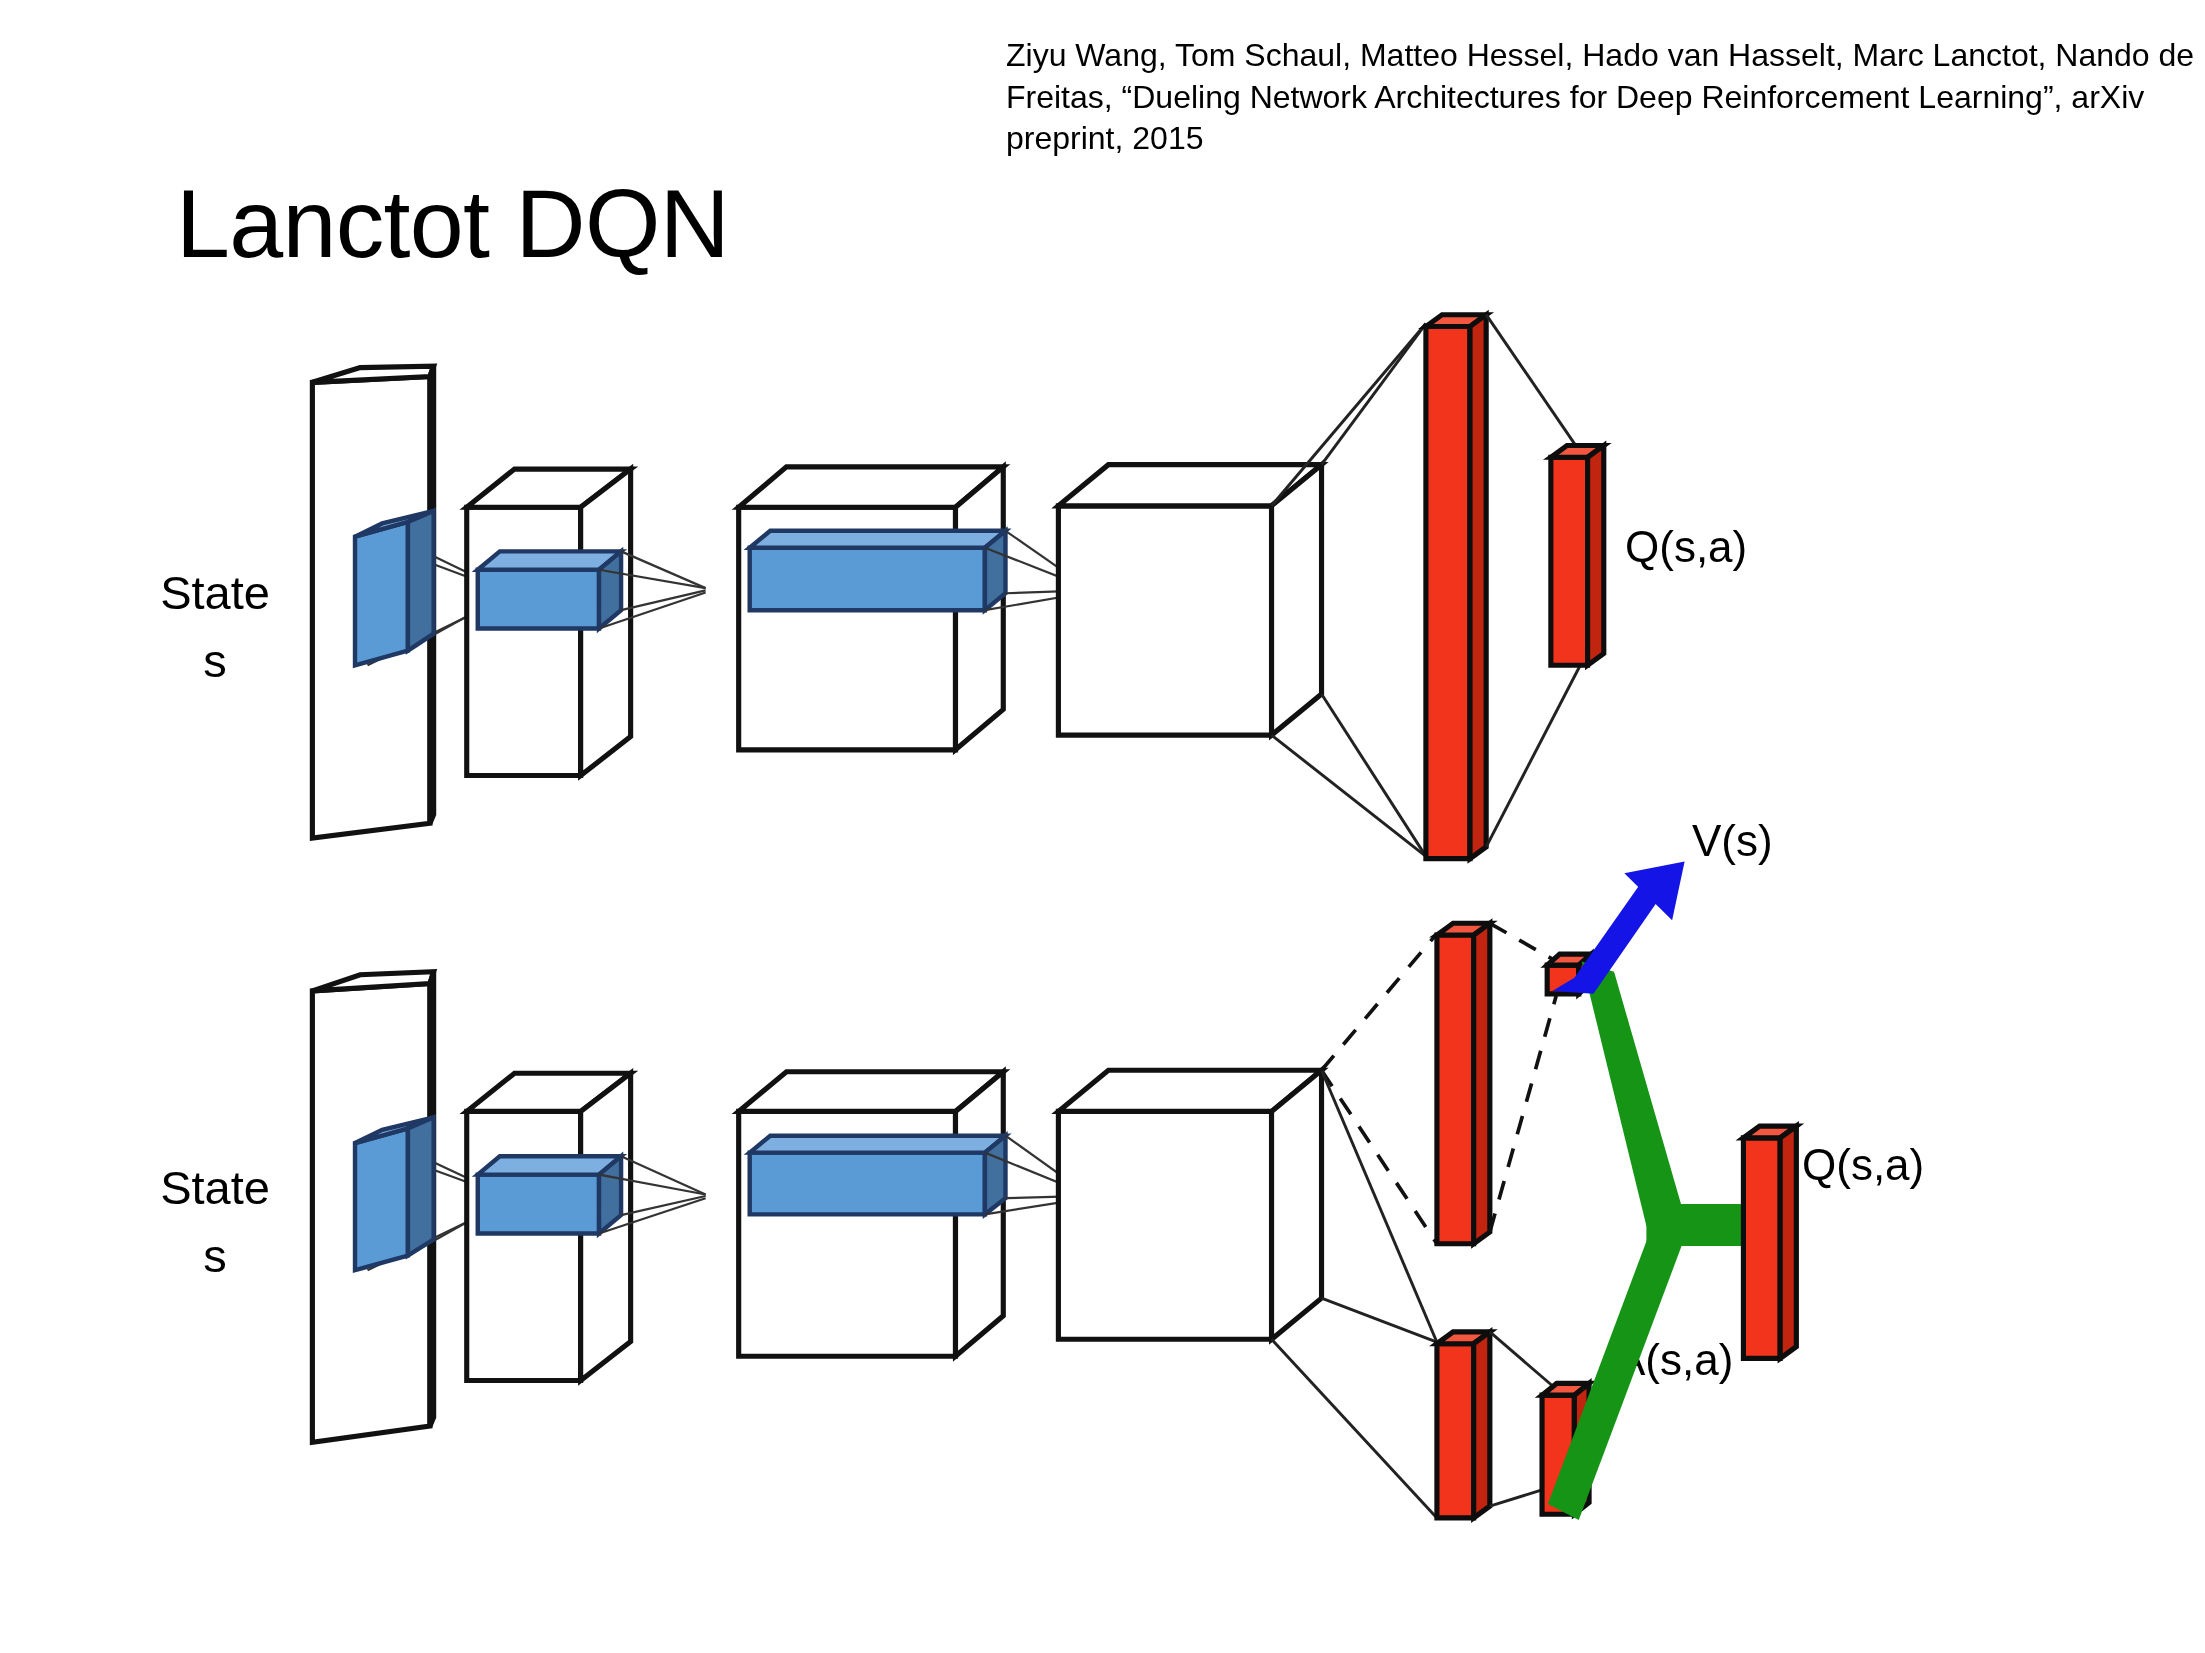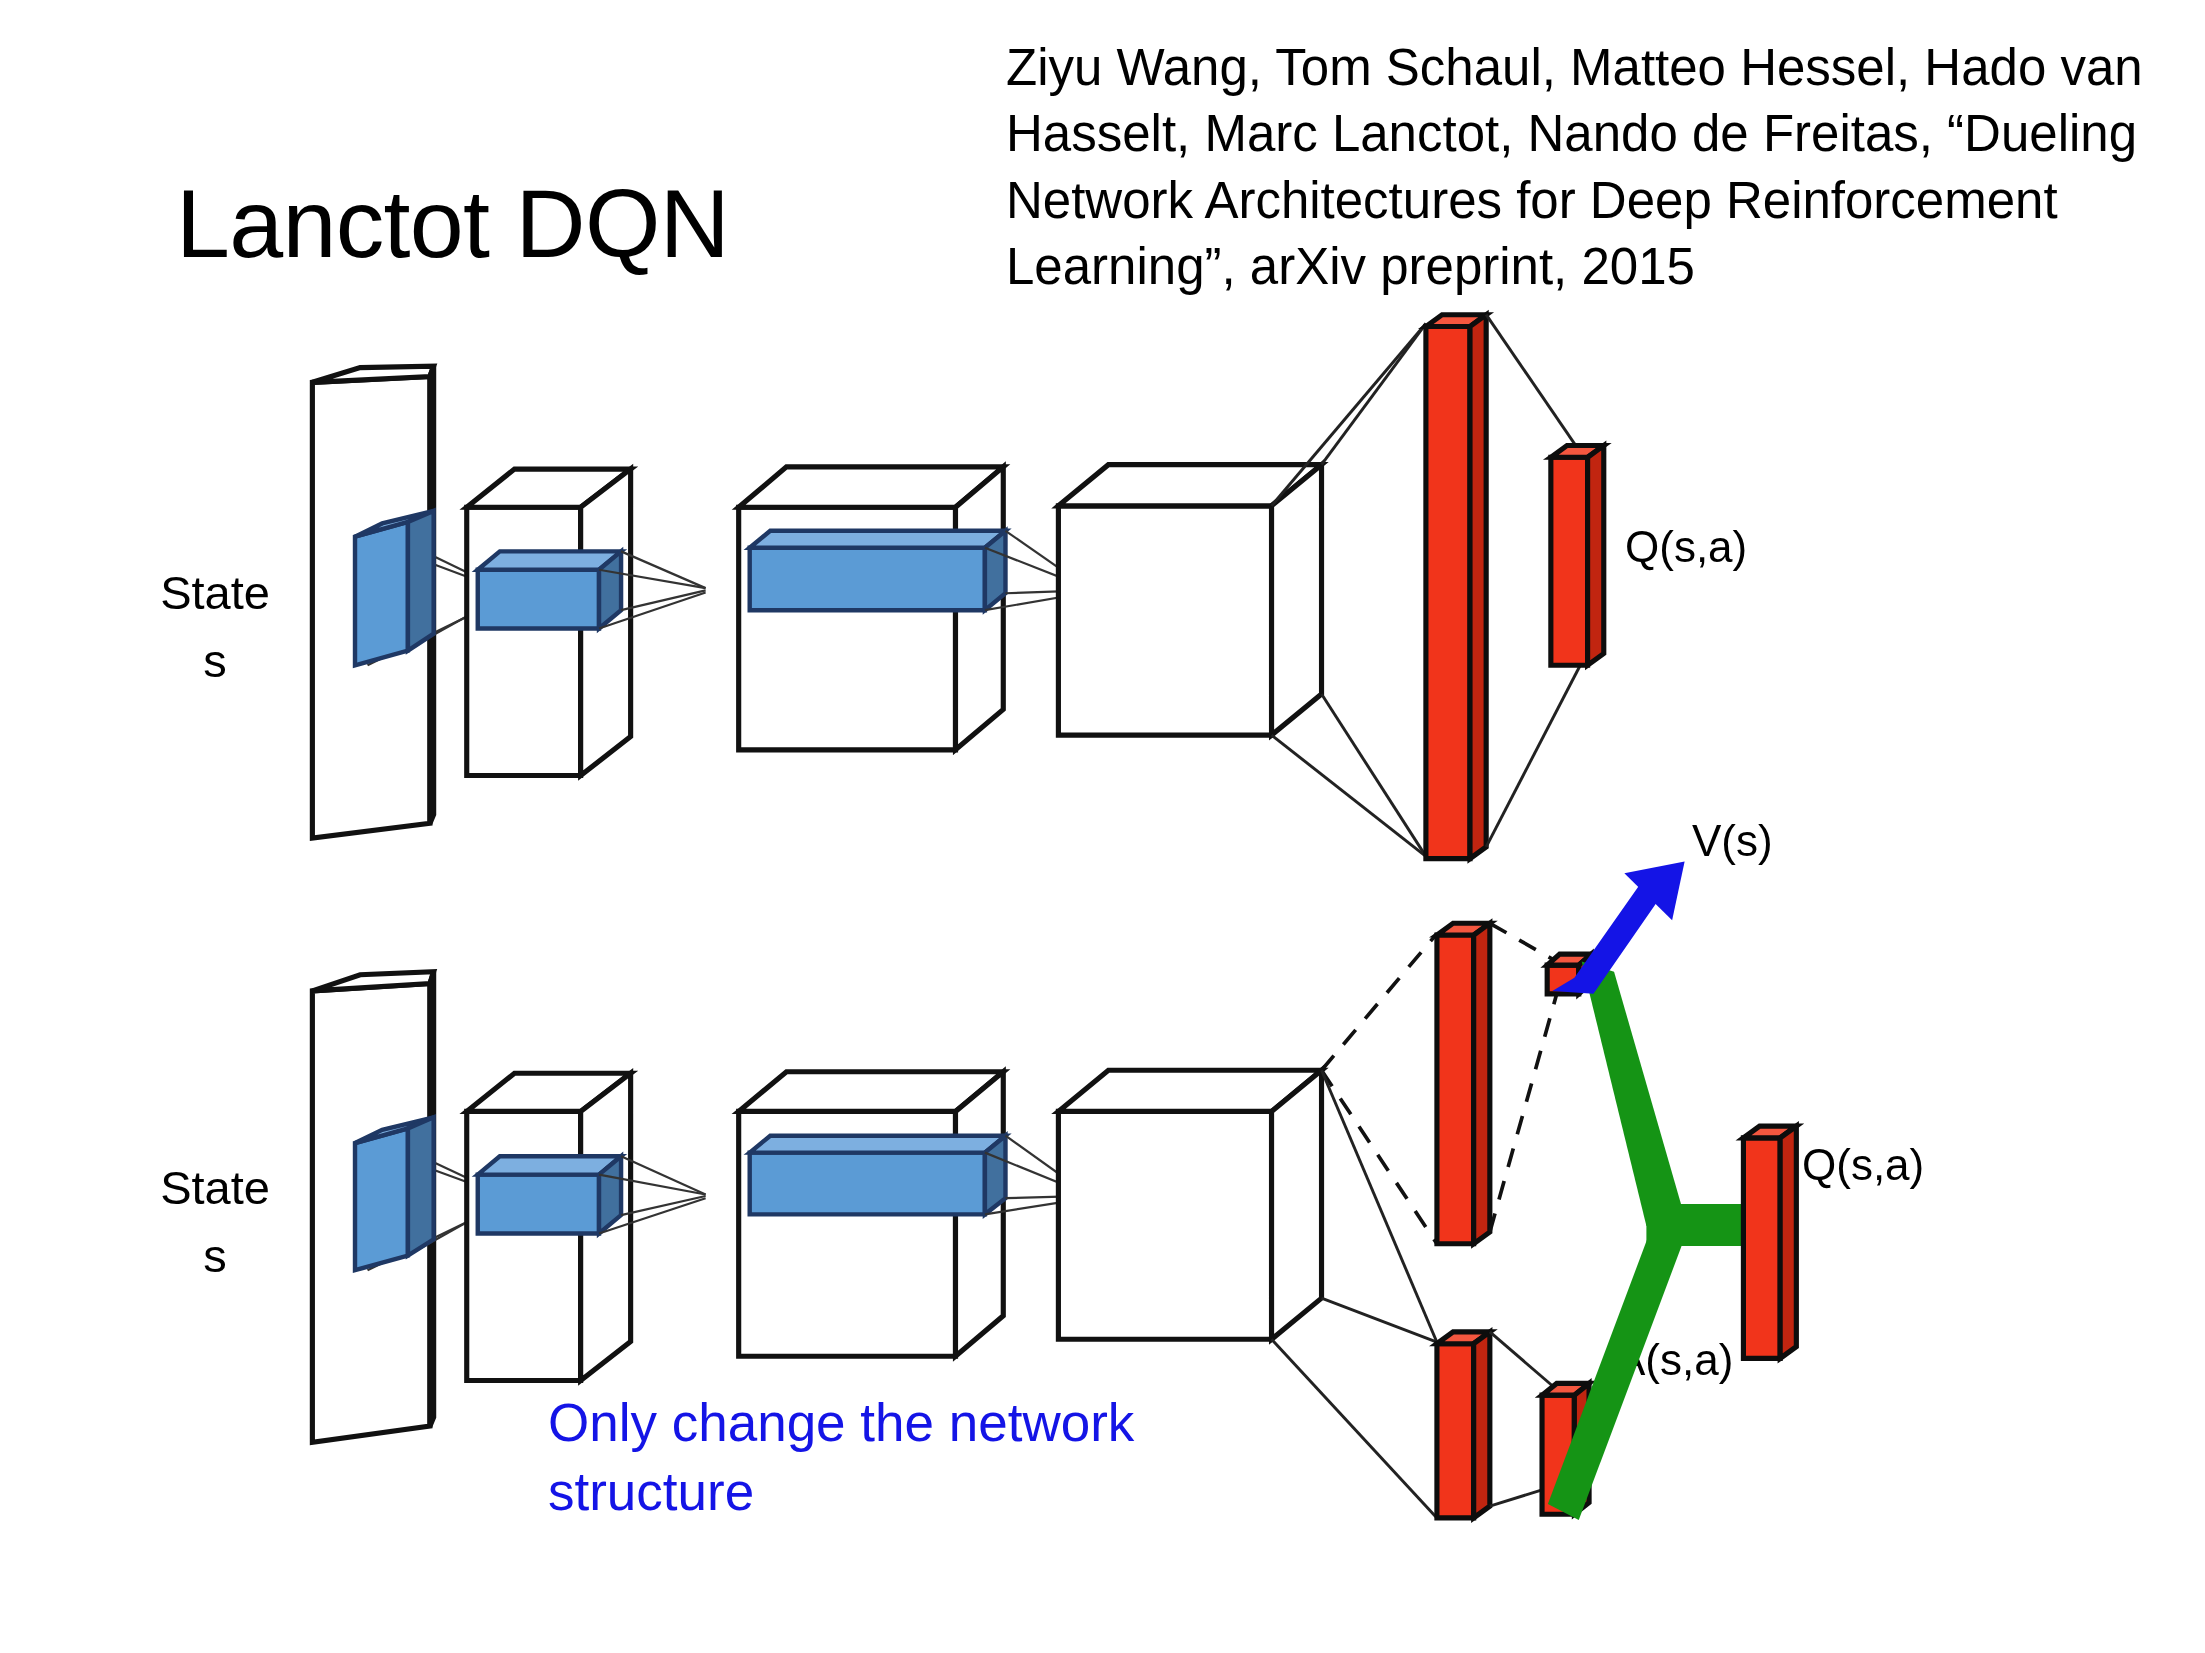--- a/index.html
+++ b/index.html
@@ -30,21 +30,21 @@
     line-height: 1.05;
     font-weight: 400;
     letter-spacing: -0.7px;
     white-space: nowrap;
   }
   .citation {
     position: absolute;
     left: 1006px;
     top: 35px;
     width: 1191px;
-    font-size: 51px;
+    font-size: 32px;
     line-height: 1.30;
     font-weight: 400;
   }
   .state-label {
     position: absolute;
     font-size: 47px;
     line-height: 1.45;
     text-align: center;
     width: 198px;
   }
@@ -109,21 +109,20 @@
 
   <div class="out-label" style="left:1625px; top:518px;">Q(s,a)</div>
 
   <div class="out-label" style="left:1692px; top:812px;">V(s)</div>
 
   <div class="out-label" style="left:1616px; top:1331px;">A(s,a)</div>
 
   <div class="out-label" style="left:1802px; top:1136px;">Q(s,a)</div>
 
 
-  <div class="note-blue">Only change the network structure</div>
 
   <svg class="canvas" viewBox="0 0 3000 2250">
 
     <g>
 
       <g>
         <polygon class="blk-stroke" points="425,520 585,512 585,1120 425,1140"></polygon>
         <polygon class="blk-stroke" points="425,520 490,500 590,498 585,512"></polygon>
         <polygon class="blk-stroke" points="585,512 590,498 590,1108 585,1120"></polygon>
       </g>

